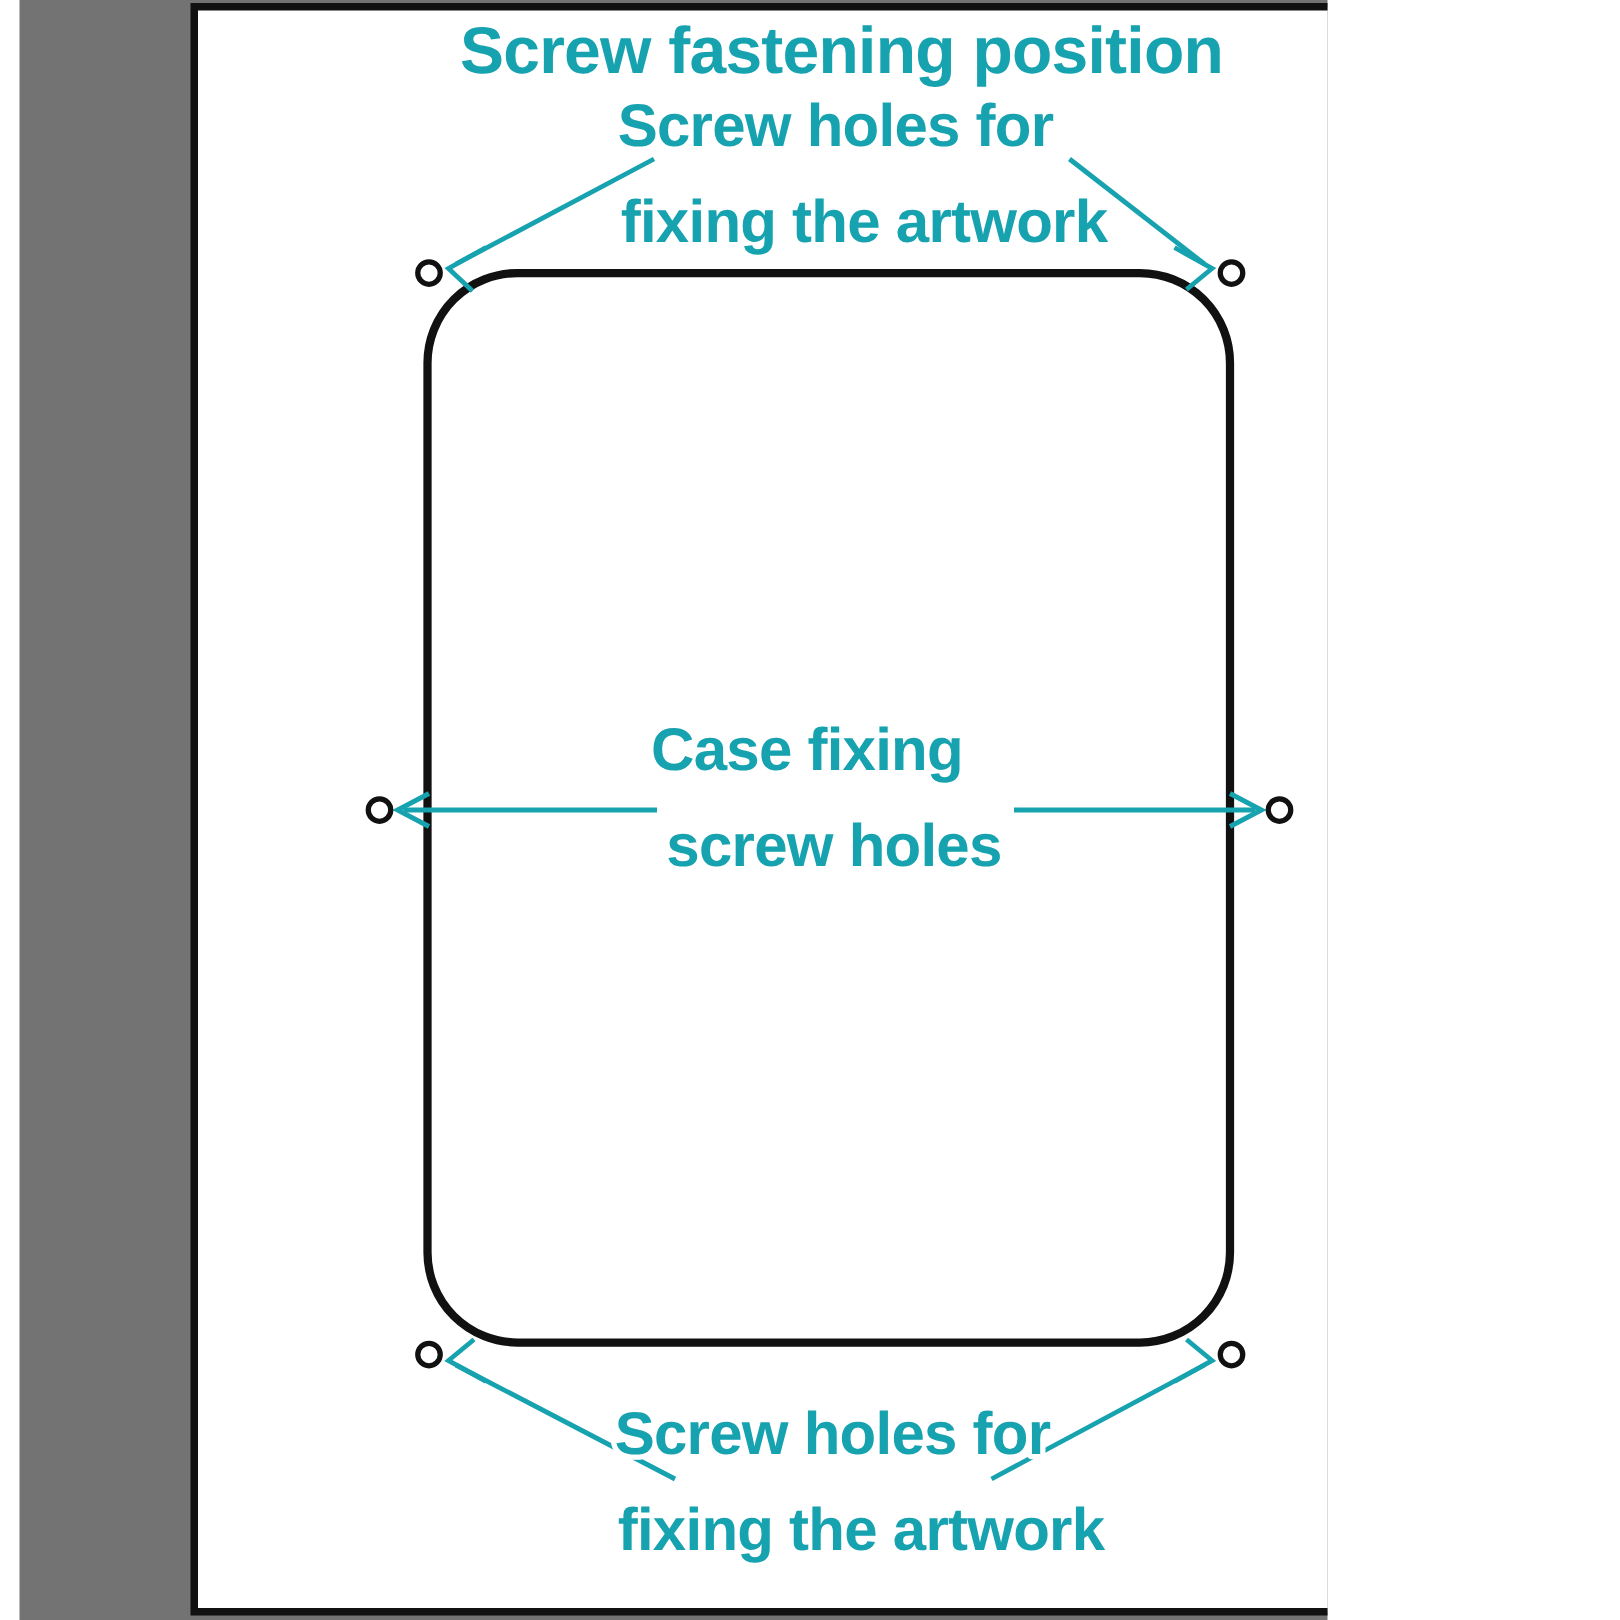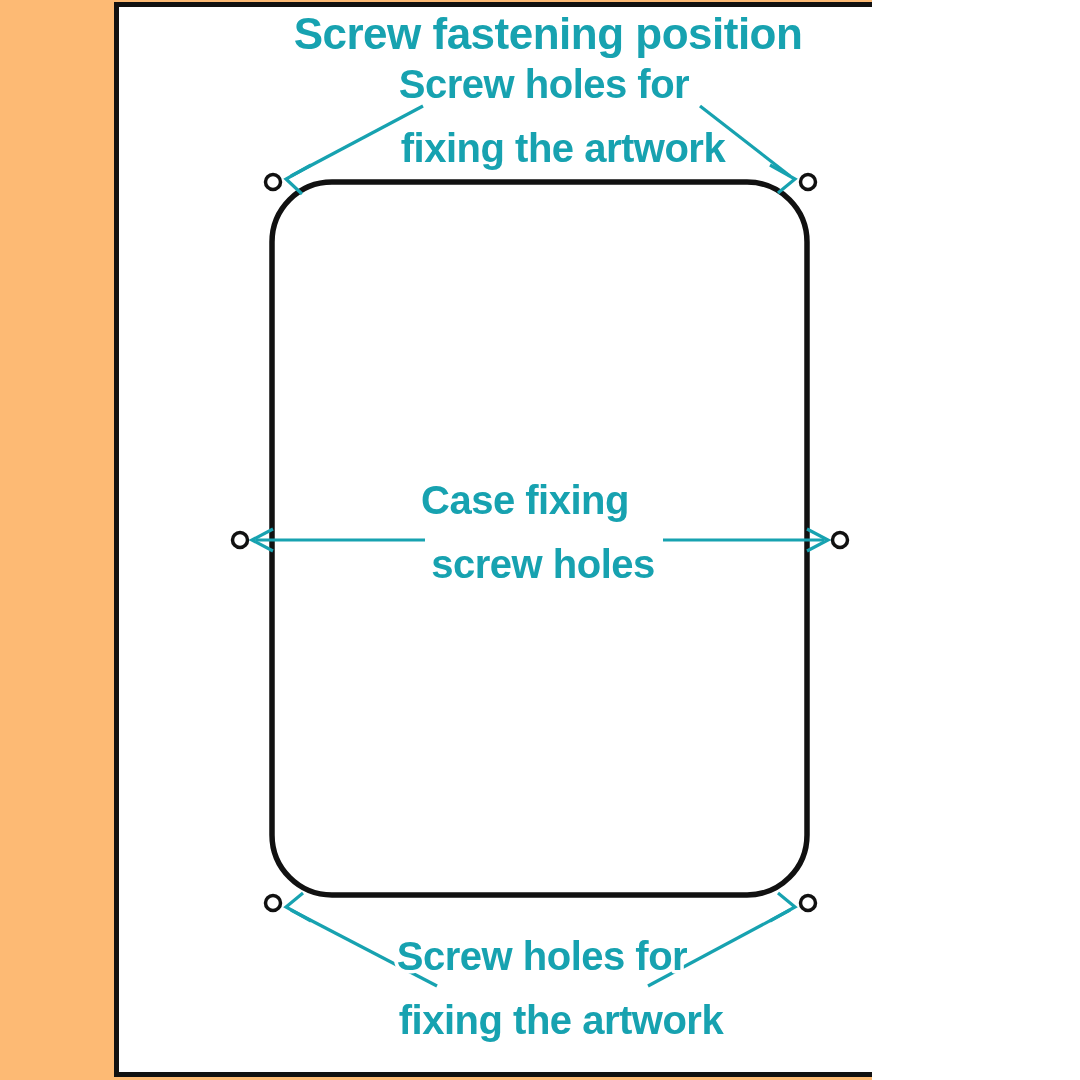--- a/index.html
+++ b/index.html
@@ -4,23 +4,24 @@
 <style>
   html, body {
     margin: 0;
     padding: 0;
     background: #ffffff;
   }
   #page {
     position: relative;
     width: 872px;
     height: 1080px;
-    background: #fdba74;
+    background: #737373;
     overflow: hidden;
     font-family: "Liberation Sans", sans-serif;
+    margin-left: 13px;
   }
   #diagram-svg {
     position: absolute;
     top: 0;
     left: 0;
     width: 1080px;
     height: 1080px;
   }
   .label-text {
     font-family: "Liberation Sans", sans-serif;

